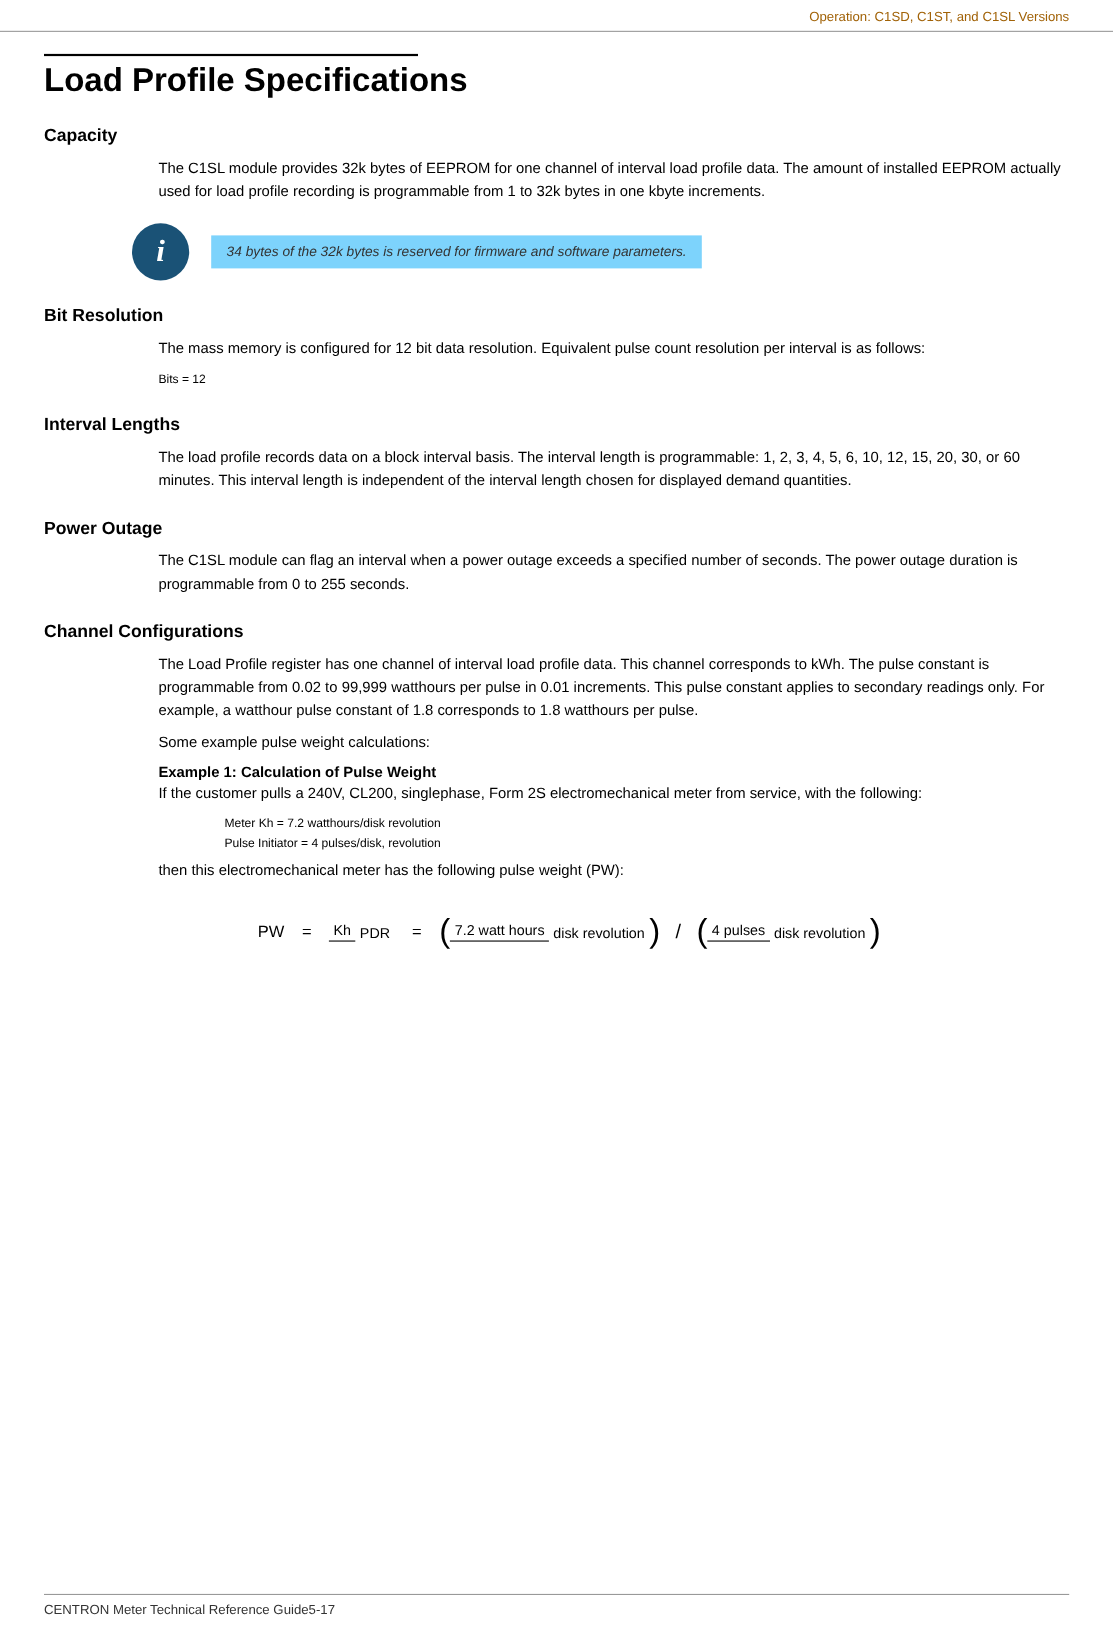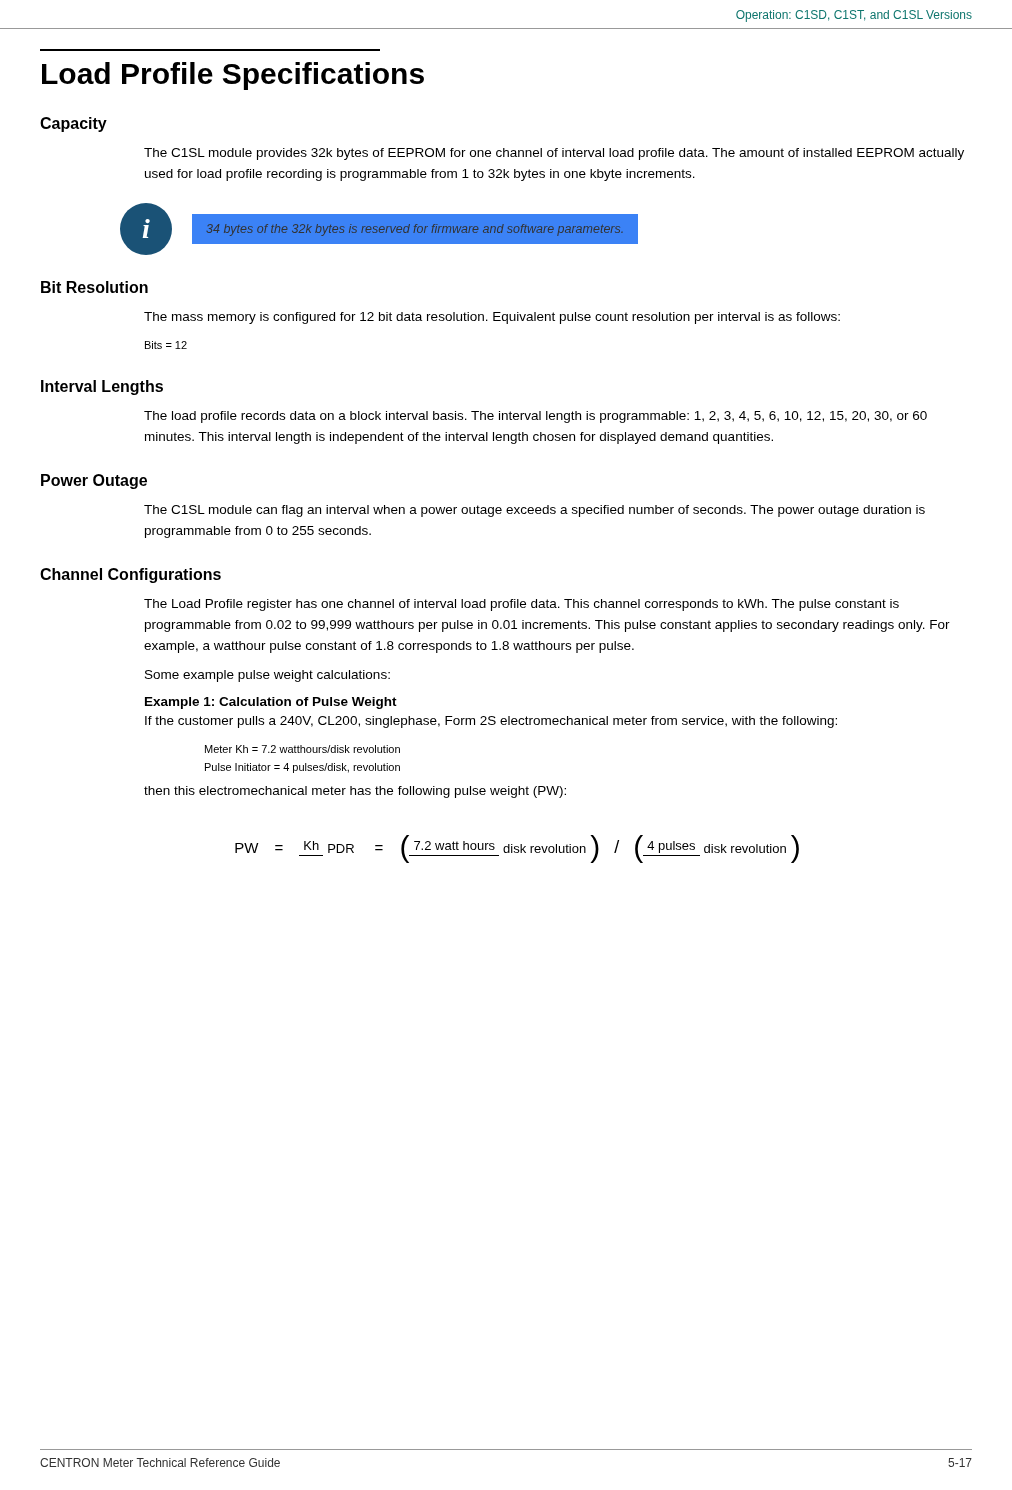--- a/index.html
+++ b/index.html
@@ -13,21 +13,21 @@
       min-height: 1490px;
       position: relative;
     }
 
     .header-bar {
       display: flex;
       justify-content: flex-end;
       padding: 8px 40px 6px 40px;
       border-bottom: 1px solid #999;
       font-size: 12px;
-      color: #0f766e;
+      color: #a16207;
     }
 
     .page-body {
       padding: 20px 40px 60px 40px;
     }
 
     h1.page-heading {
       font-size: 30px;
       font-weight: bold;
       margin-bottom: 20px;
@@ -82,21 +82,21 @@
       font-weight: bold;
       line-height: 1;
     }
 
     .info-text {
       font-size: 12.5px;
       color: #333;
       font-style: italic;
       border: none;
       padding: 8px 14px;
-      background: #3b82f6;
+      background: #7dd3fc;
     }
 
     .bold-line {
       font-weight: bold;
       font-size: 13.5px;
       margin-bottom: 2px;
     }
 
     .formula-section {
       display: flex;
@@ -153,21 +153,20 @@
       font-size: 18px;
       margin: 0 4px;
     }
 
     .footer-bar {
       position: absolute;
       bottom: 20px;
       left: 40px;
       right: 40px;
       display: flex;
-      justify-content: space-between;
       font-size: 12px;
       color: #333;
       border-top: 1px solid #999;
       padding-top: 6px;
     }
 
     .heading-rule {
       width: 340px;
       border: none;
       border-top: 2px solid #000;

